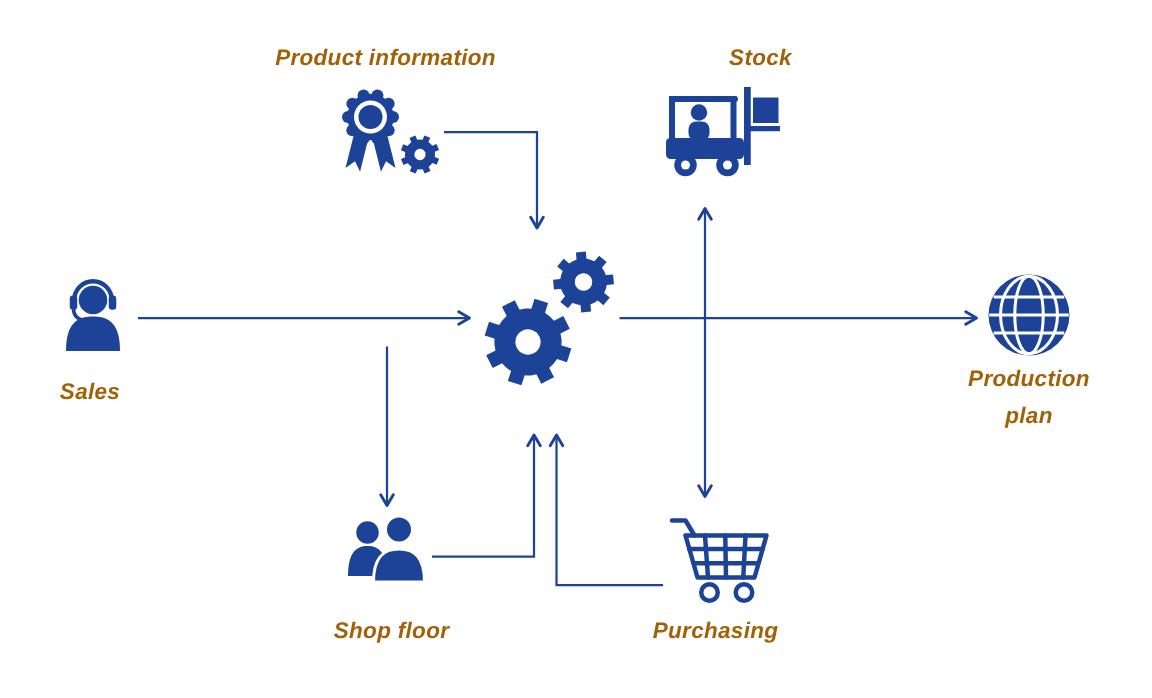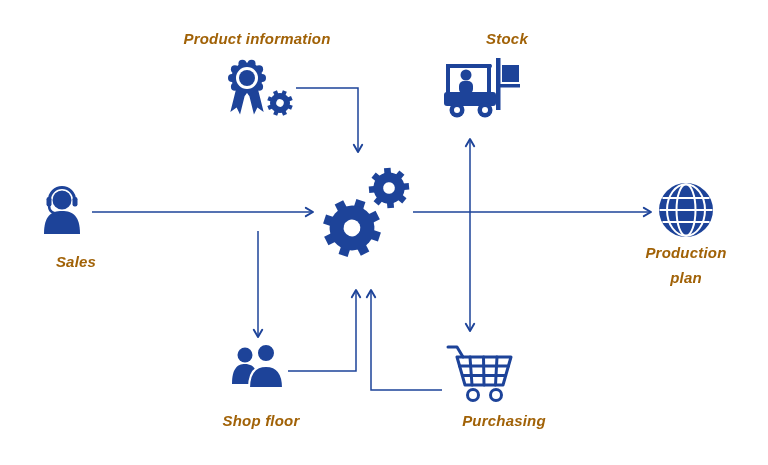--- a/index.html
+++ b/index.html
@@ -22,25 +22,25 @@
     font-style:italic;
   }
   .lbl.wrap{
     white-space:normal;
     width:112px;
     text-align:center;
     line-height:1.65;
   }
   #lbl-product-info{left:257px;top:30px;}
   #lbl-stock{left:463px;top:30px;margin-left:44px;}
-  #lbl-sales{left:76px;top:253px;}
+  #lbl-sales{left:60px;top:253px;}
   #lbl-production-planning{left:368px;top:260px;}
   #lbl-production-plan{left:686px;top:241px;}
   #lbl-shop-floor{left:261px;top:412px;}
-  #lbl-purchasing{left:504px;top:412px;}
+  #lbl-purchasing{left:477px;top:412px;}
 </style>
 </head>
 <body>
 
 <div class="canvas">
 
   <svg class="layer" width="768" height="465" viewBox="0 0 768 465">
     <defs>
       <marker id="ah" viewBox="0 0 10 10" refX="8" refY="5" markerWidth="8" markerHeight="8" orient="auto-start-reverse">
         <path d="M2,1.5 L8,5 L2,8.5" fill="none" stroke="#1d4399" stroke-width="1.6" stroke-linecap="round" stroke-linejoin="round"></path>

